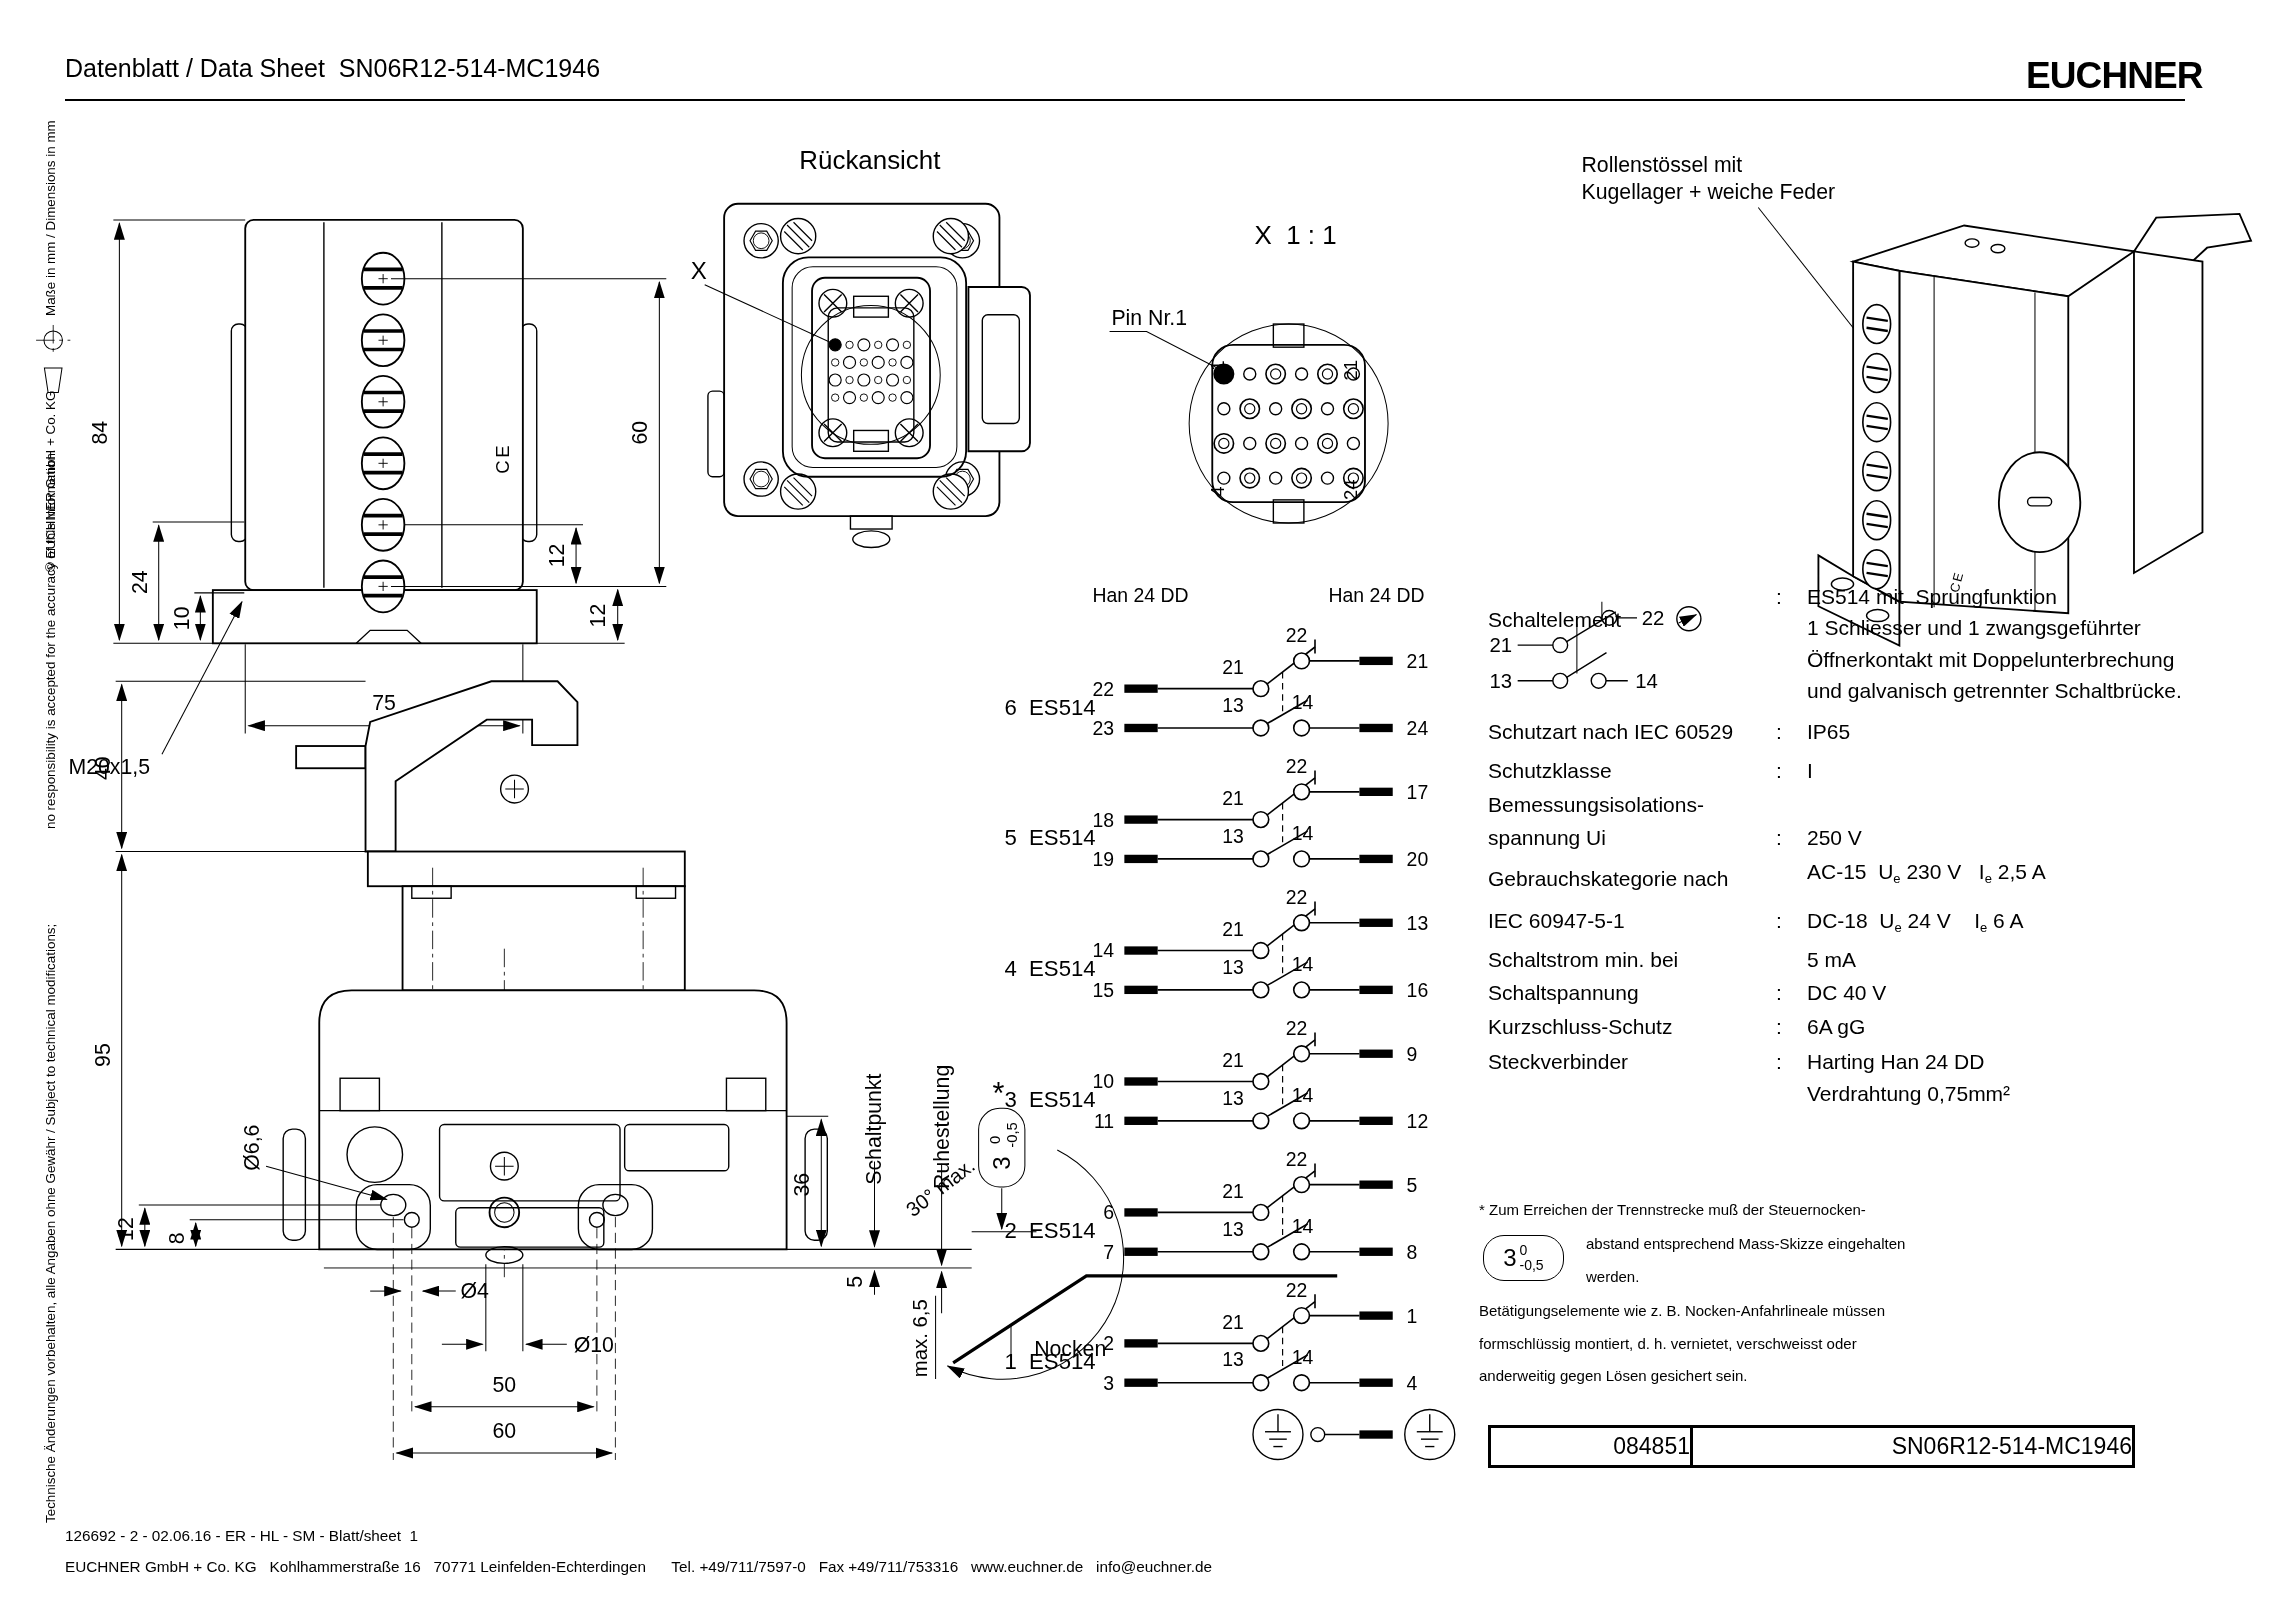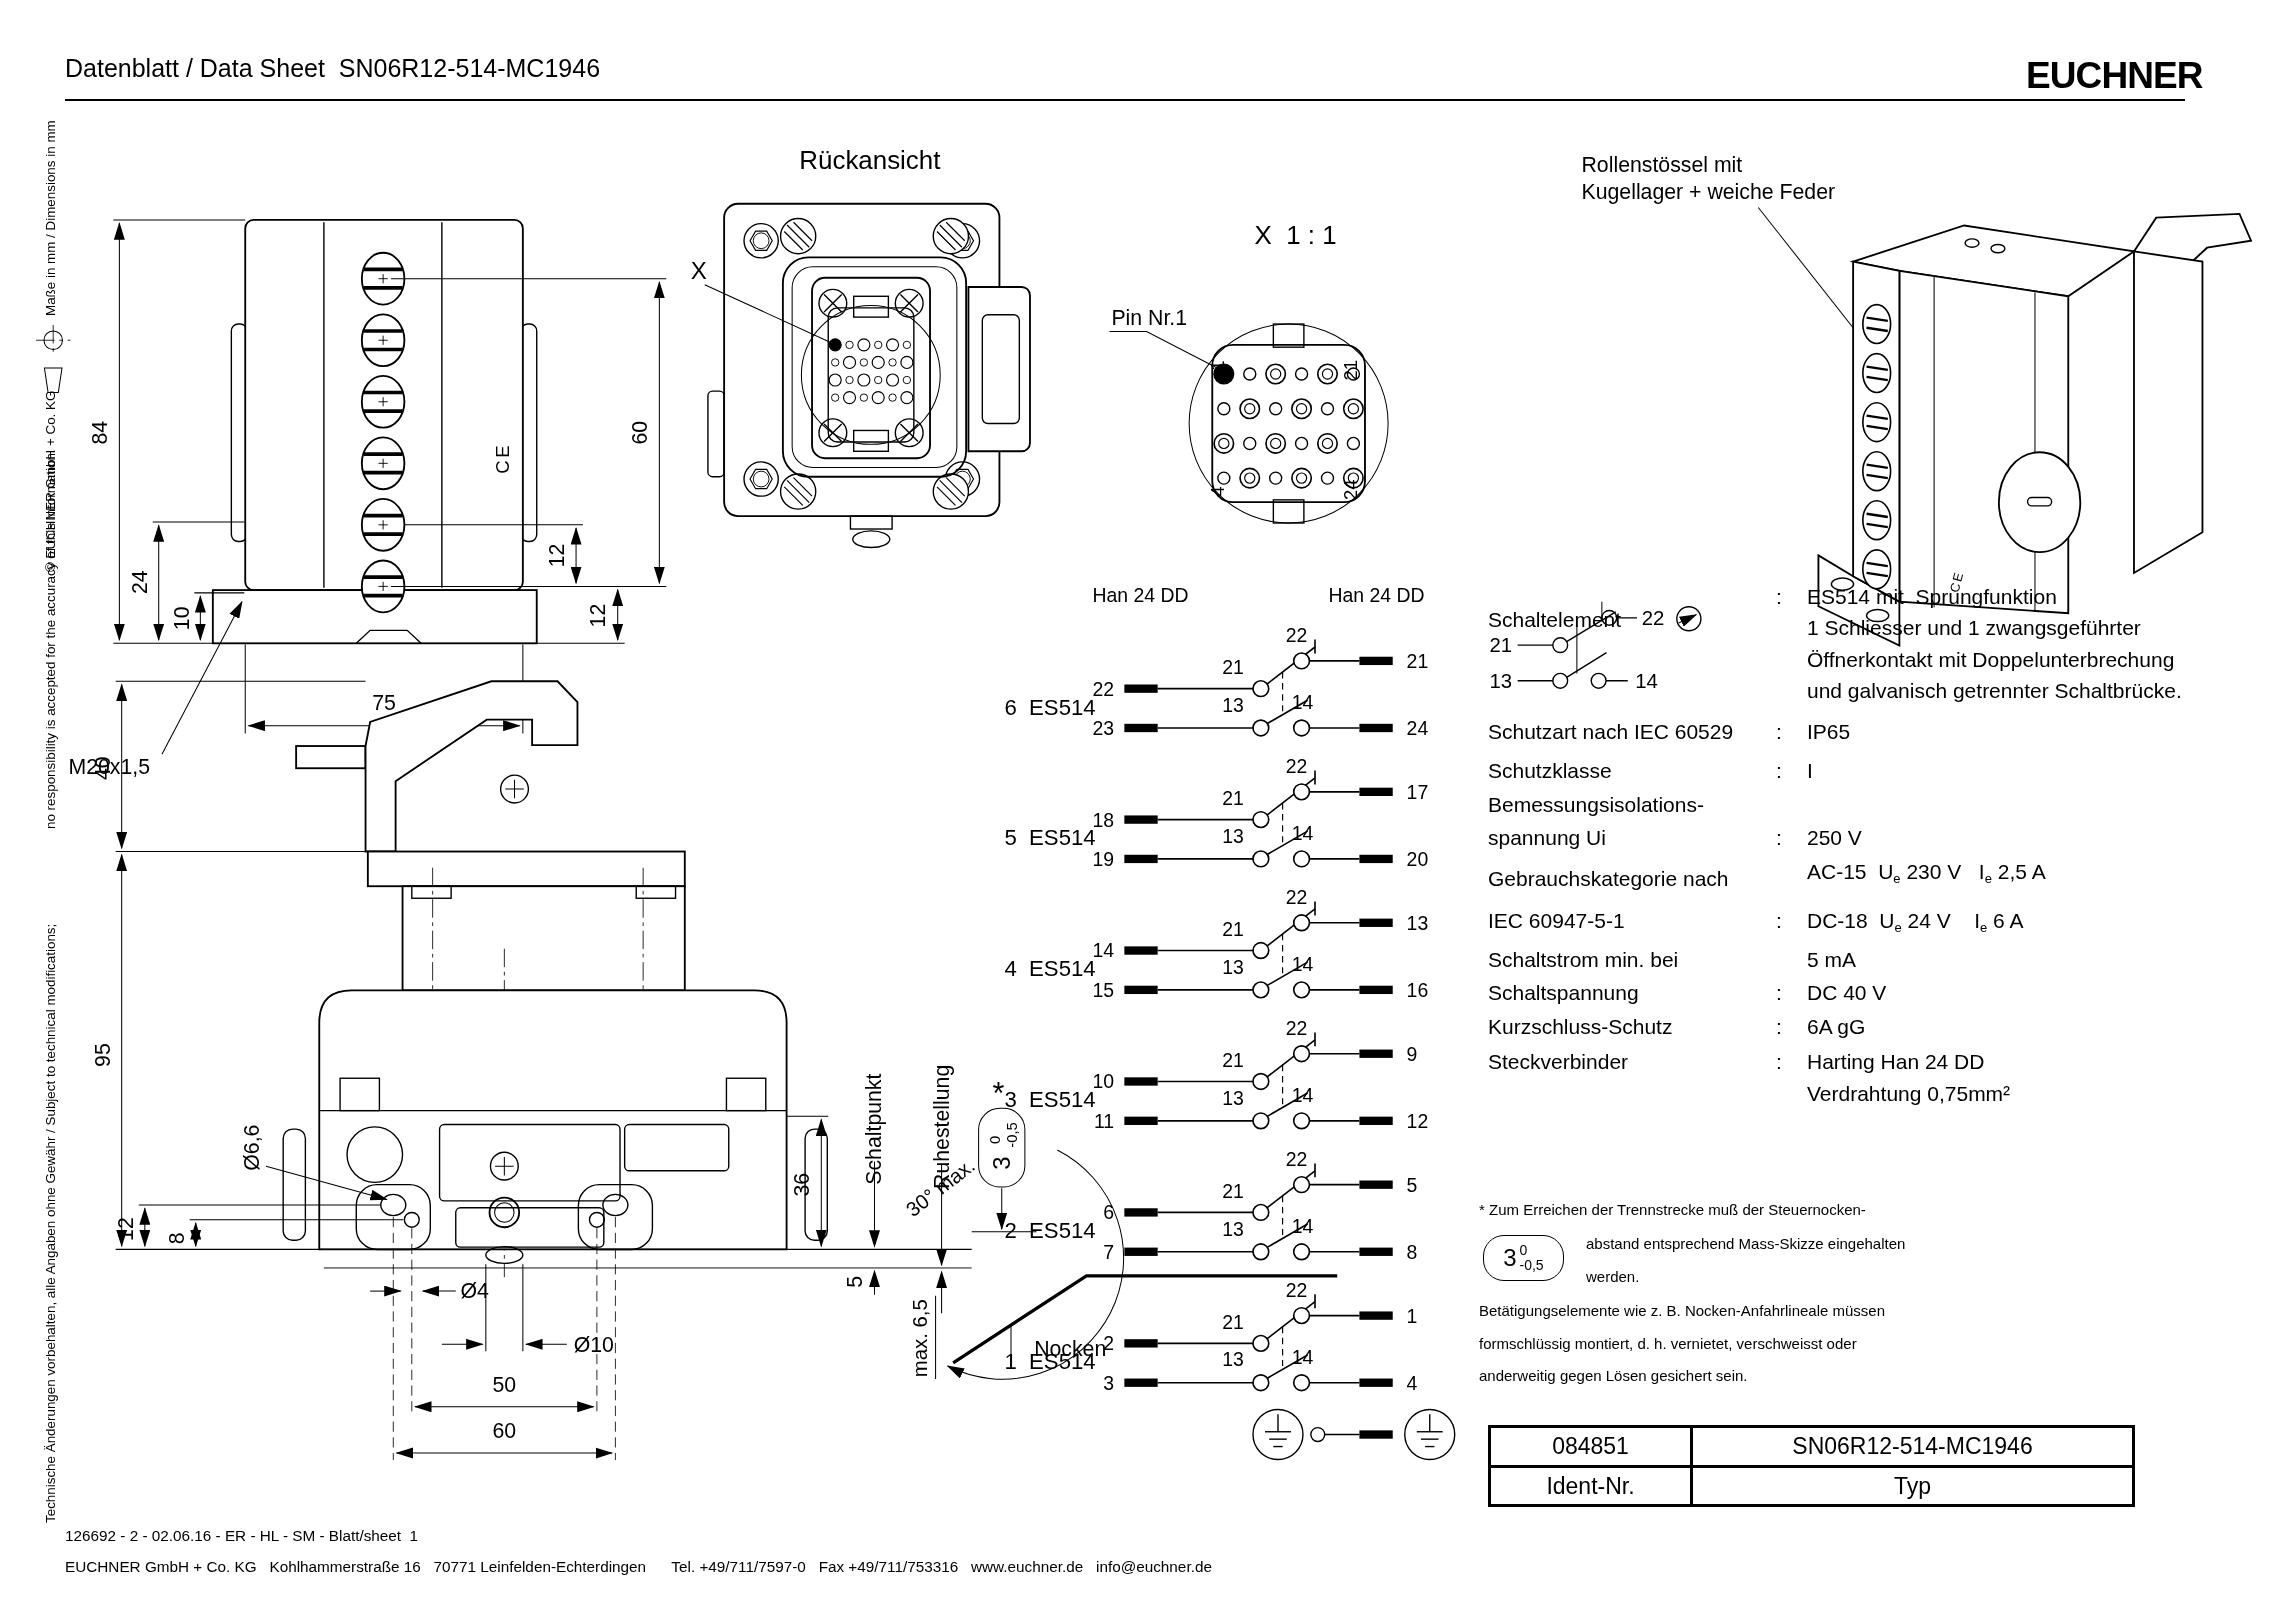--- a/index.html
+++ b/index.html
@@ -14,21 +14,21 @@
   .dr3{stroke:#000;stroke-width:3;fill:none}
   .dr4{stroke:#000;stroke-width:4;fill:none}
   .drw{stroke:#000;stroke-width:4;fill:#fff}
   .cam{stroke:#000;stroke-width:7;fill:none}
   .title{font-size:25px}
   .spec{font-size:21px;position:absolute;white-space:pre}
   .sub{font-size:0.62em;vertical-align:-0.28em}
   .note{font-size:15px;position:absolute;white-space:pre}
   .vtext{position:absolute;transform-origin:0 0;transform:rotate(-90deg);font-size:13.4px;white-space:pre}
   .ident{position:absolute;left:1488px;top:1425px;border:3.2px solid #000;border-collapse:collapse;table-layout:fixed}
-  .ident td{border:3.2px solid #000;text-align:center;font-size:23px;padding:0}
+  .ident td{border:3.2px solid #000;text-align:right;font-size:23px;padding:0}
 </style>
 </head>
 <body>
 
 <div class="abs pre title" style="left:65px;top:54px">Datenblatt / Data Sheet  SN06R12-514-MC1946</div>
 <div class="abs" style="left:2026px;top:55px;font-size:37px;font-weight:bold;letter-spacing:-0.9px">EUCHNER</div>
 <div class="abs" style="left:65px;top:99px;width:2120px;height:1.9px;background:#000"></div>
 
 <div class="vtext" style="left:43px;top:1523px">Technische Änderungen vorbehalten, alle Angaben ohne Gewähr / Subject to technical modifications;</div>
 <div class="vtext" style="left:43px;top:829px">no responsibility is accepted for the accuracy of this information.</div>
@@ -652,22 +652,18 @@
   <div class="note" style="left:1479px;top:1335px">formschlüssig montiert, d. h. vernietet, verschweisst oder</div>
   <div class="note" style="left:1479px;top:1367px">anderweitig gegen Lösen gesichert sein.</div>
 </div>
 
 <table class="ident">
   <tbody>
       <tr>
     <td style="width:199px;height:37px">084851</td>
     <td style="width:439px">SN06R12-514-MC1946</td>
   </tr>
-  <tr>
-    <td style="height:36px">Ident-Nr.</td>
-    <td>Typ</td>
-  </tr>
 </tbody>
   </table>
 
 <div class="abs pre" style="left:65px;top:1527px;font-size:15.3px">126692 - 2 - 02.06.16 - ER - HL - SM - Blatt/sheet  1</div>
 <div class="abs pre" style="left:65px;top:1558px;font-size:15.3px">EUCHNER GmbH + Co. KG   Kohlhammerstraße 16   70771 Leinfelden-Echterdingen      Tel. +49/711/7597-0   Fax +49/711/753316   www.euchner.de   info@euchner.de</div>
 
 
 </body></html>

